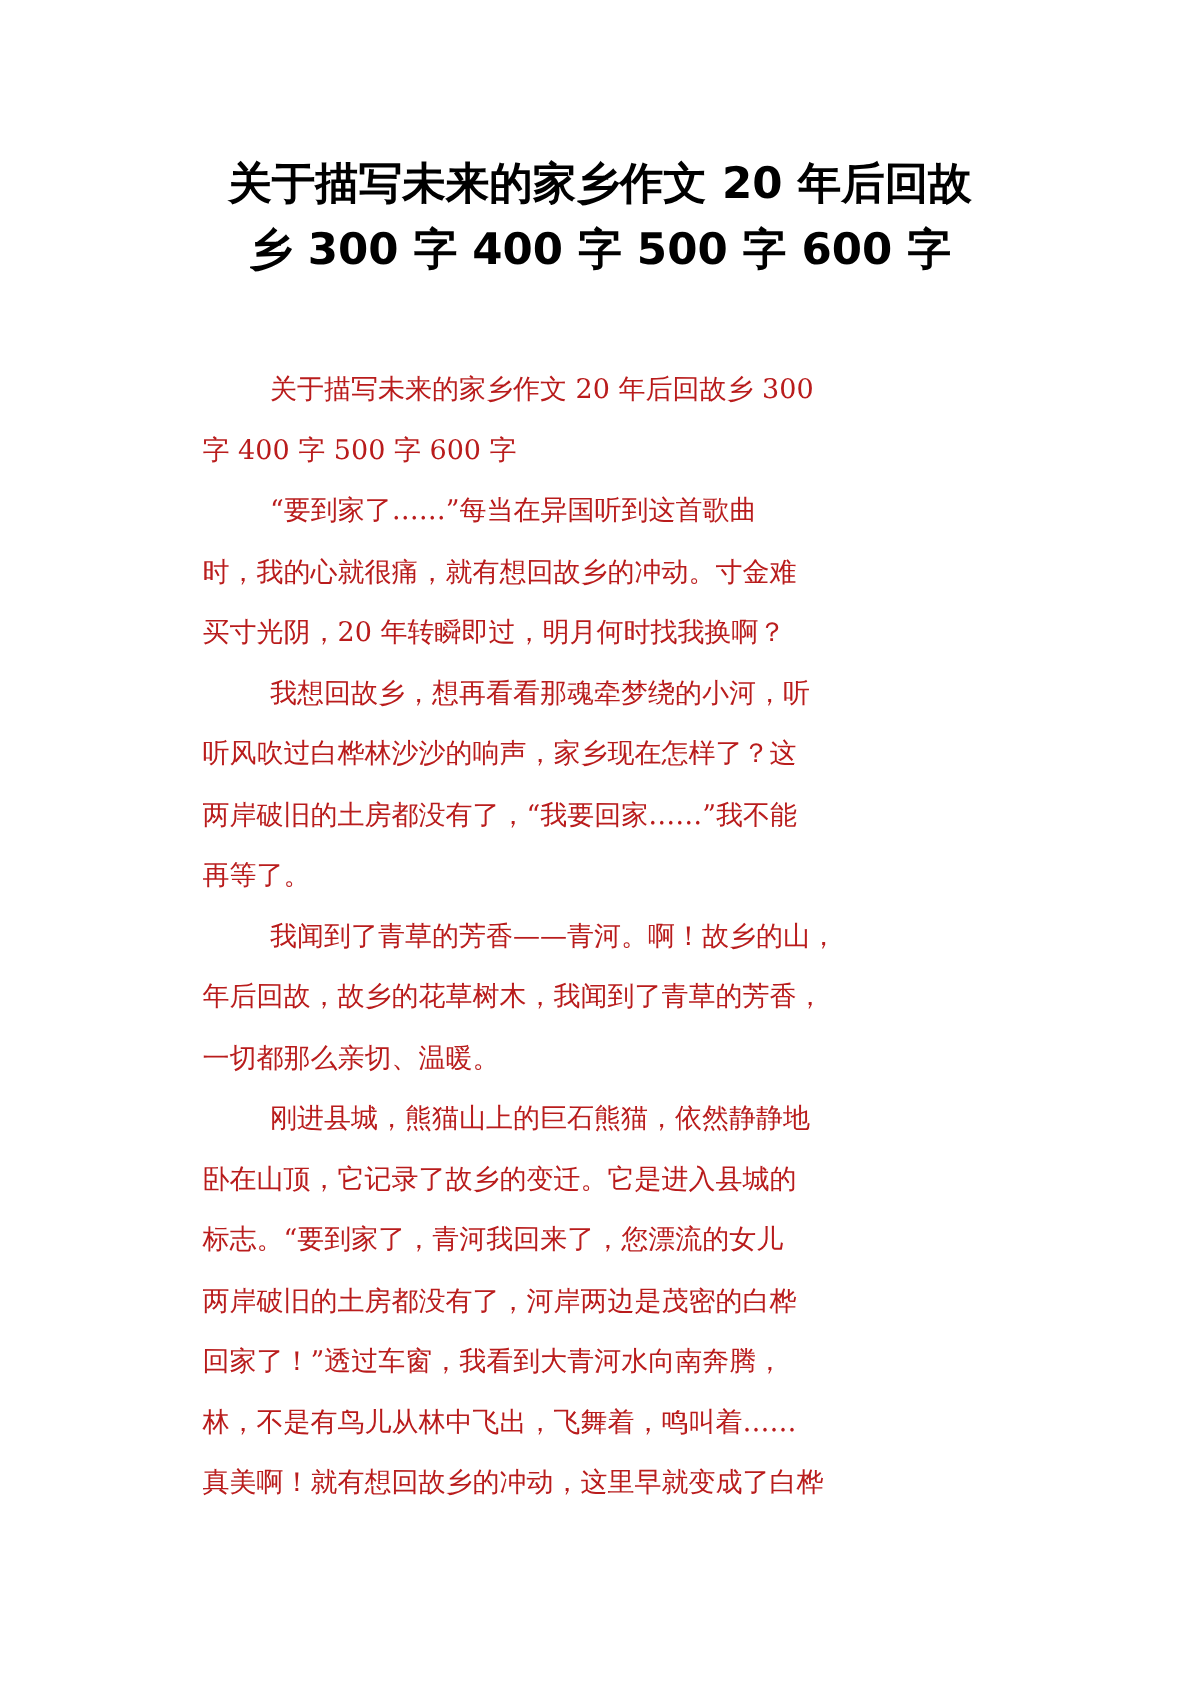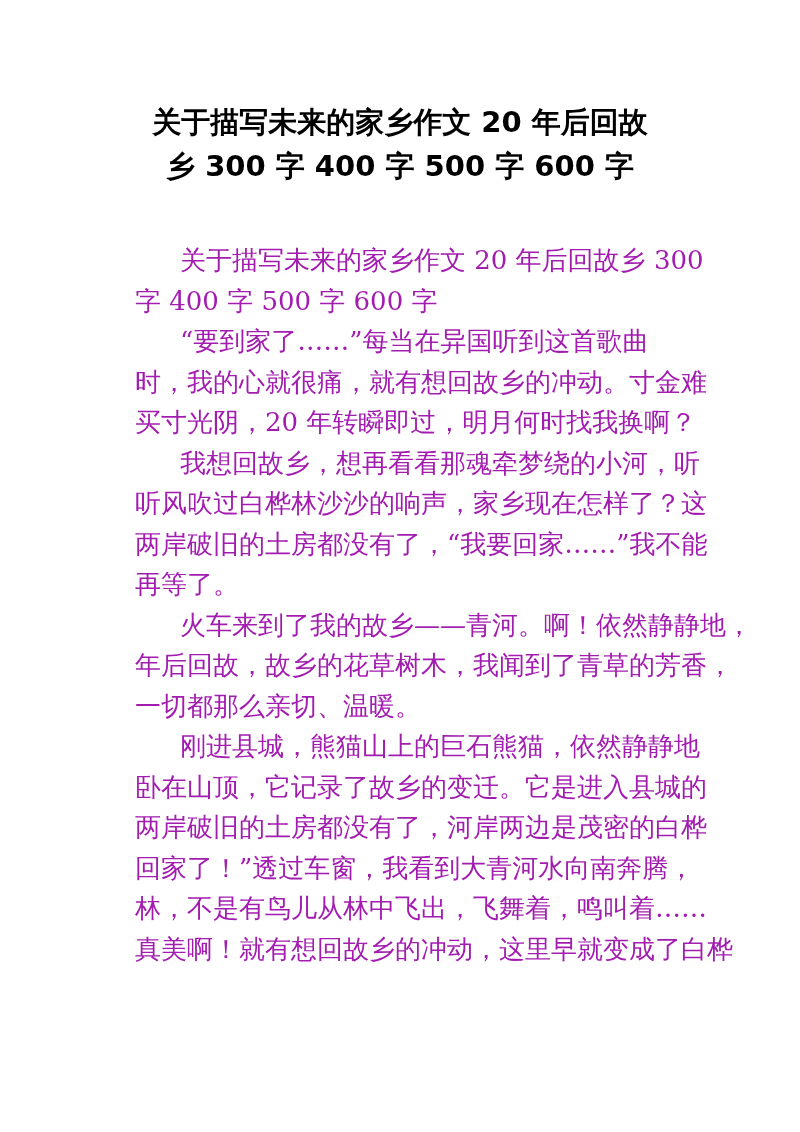--- a/index.html
+++ b/index.html
@@ -36,23 +36,23 @@
       letter-spacing: 0px;
       color: #000000;
     }
     .title span { display: block; white-space: nowrap; }
     .body {
       position: absolute;
       left: 135px;
       top: 240px;
       width: 540px;
       font-family: "DejaVu Serif", "Liberation Serif", serif;
-      font-size: 26px;
+      font-size: 18px;
       line-height: 40.5px;
-      color: #a21caf;
+      color: #b91c1c;
     }
     .line {
       display: block;
       white-space: nowrap;
       height: 40.5px;
     }
     .indent { padding-left: 45px; }
   </style>
 </head>
 <body>
@@ -73,26 +73,27 @@
       <span class="line">时，我的心就很痛，就有想回故乡的冲动。寸金难</span>
       <span class="line">买寸光阴，20 年转瞬即过，明月何时找我换啊？</span>
     </div>
     <div>
       <span class="line indent">我想回故乡，想再看看那魂牵梦绕的小河，听</span>
       <span class="line">听风吹过白桦林沙沙的响声，家乡现在怎样了？这</span>
       <span class="line">两岸破旧的土房都没有了，“我要回家……”我不能</span>
       <span class="line">再等了。</span>
     </div>
     <div>
-      <span class="line indent">火车来到了我的故乡——青河。啊！依然静静地，</span>
+      <span class="line indent">我闻到了青草的芳香——青河。啊！故乡的山，</span>
       <span class="line">年后回故，故乡的花草树木，我闻到了青草的芳香，</span>
       <span class="line">一切都那么亲切、温暖。</span>
     </div>
     <div>
       <span class="line indent">刚进县城，熊猫山上的巨石熊猫，依然静静地</span>
       <span class="line">卧在山顶，它记录了故乡的变迁。它是进入县城的</span>
+      <span class="line">标志。“要到家了，青河我回来了，您漂流的女儿</span>
       <span class="line">两岸破旧的土房都没有了，河岸两边是茂密的白桦</span>
       <span class="line">回家了！”透过车窗，我看到大青河水向南奔腾，</span>
       <span class="line">林，不是有鸟儿从林中飞出，飞舞着，鸣叫着……</span>
       <span class="line">真美啊！就有想回故乡的冲动，这里早就变成了白桦</span>
     </div>
   </div>
 </div>
 
 </body></html>

